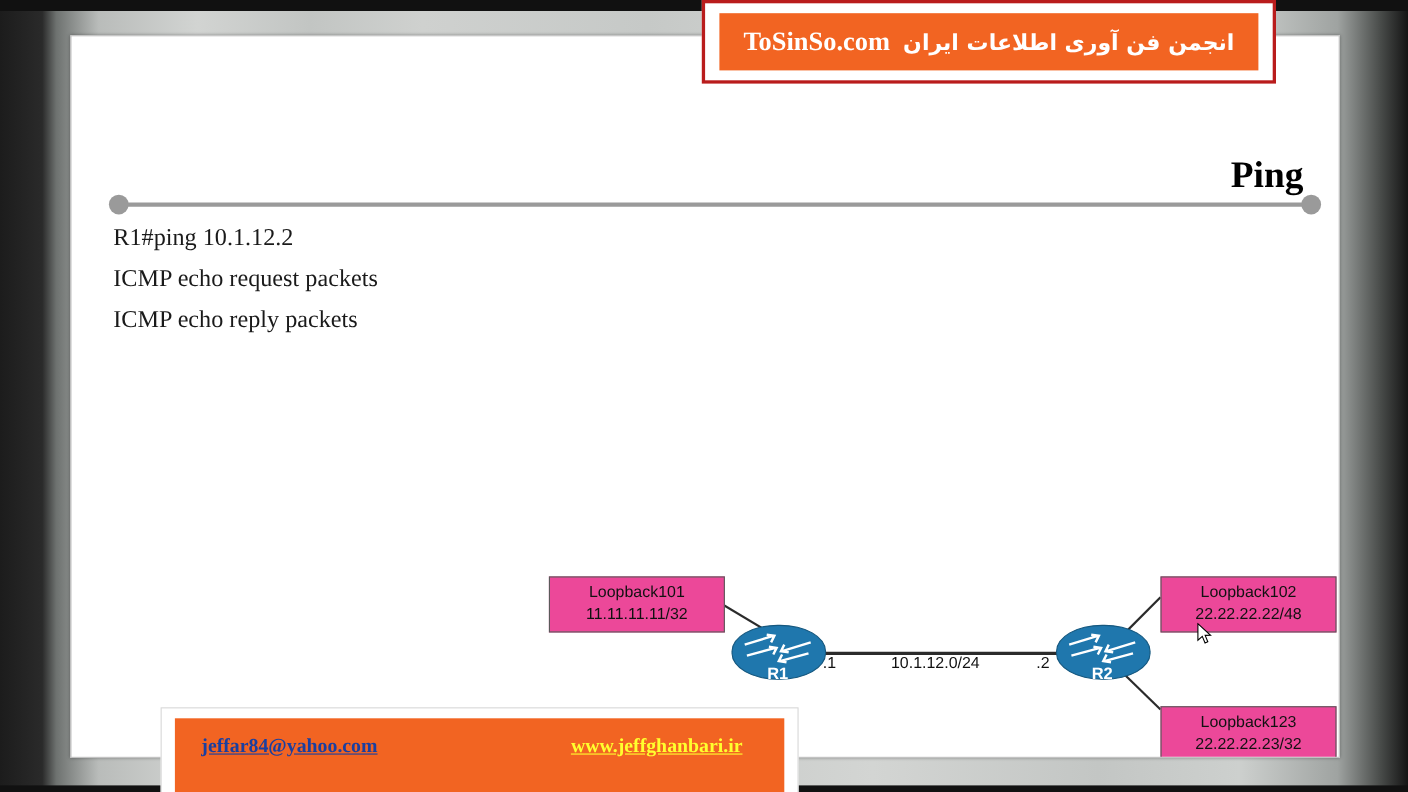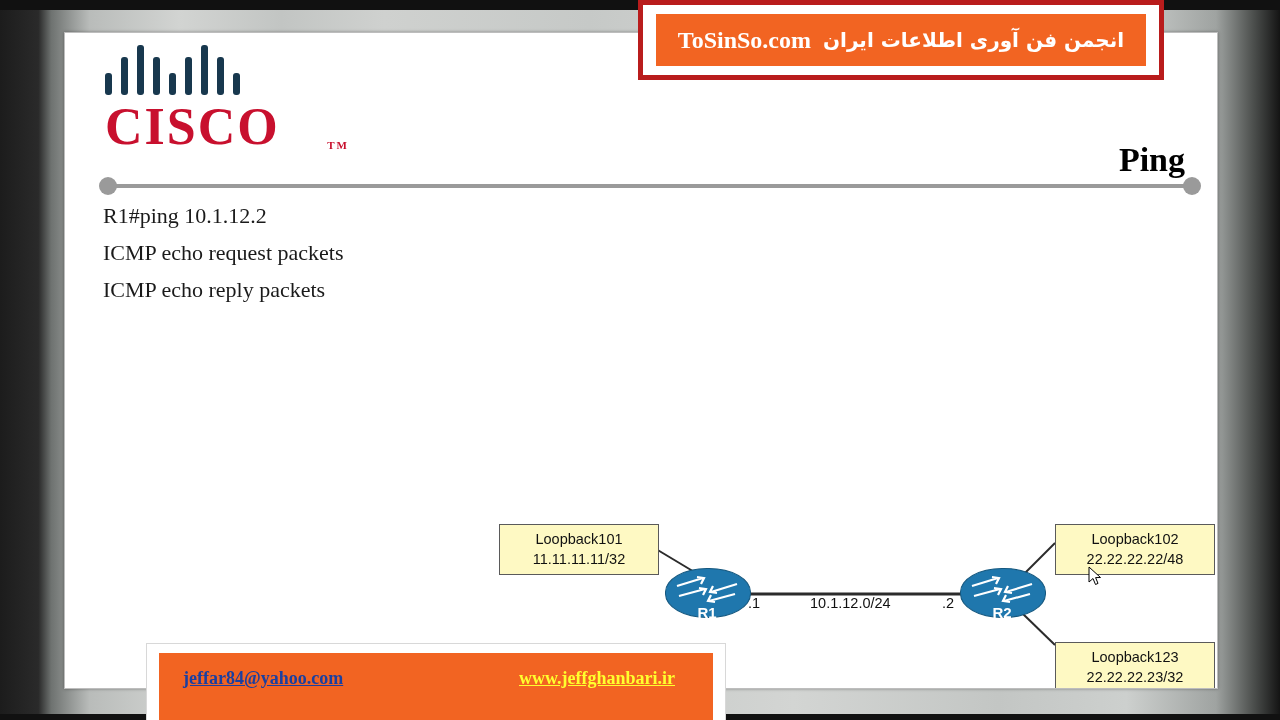--- a/index.html
+++ b/index.html
@@ -143,21 +143,21 @@
     position: absolute;
     left: 0;
     top: 0;
     width: 1152px;
     height: 655px;
     pointer-events: none;
   }
   .label-box {
     position: absolute;
     border: 1px solid #5a5a5a;
-    background: #fef9c3;
+    background: #ec4899;
     font-family: "Liberation Sans", sans-serif;
     font-size: 14.5px;
     color: #111;
     text-align: center;
     line-height: 1.35;
     padding: 5px 8px;
     white-space: nowrap;
   }
   #lb101 { left: 434px; top: 491px; width: 142px; }
   #lb102 { left: 990px; top: 491px; width: 142px; }
@@ -203,21 +203,21 @@
   #dot2 { left: 877px; top: 562px; }
 
   
   #top-banner {
     position: absolute;
     left: 638px;
     top: 0;
     width: 516px;
     height: 70px;
     background: #ffffff;
-    border: 5px solid #b91c1c;
+    border: 3px solid #b91c1c;
   }
   #top-banner .inner {
     position: absolute;
     left: 13px;
     top: 9px;
     right: 13px;
     bottom: 9px;
     background: #f26422;
     display: flex;
     align-items: center;
@@ -289,34 +289,20 @@
 </head>
 <body>
 
 <div id="bg">
   <div id="bg-top"></div>
   <div id="bg-bottom"></div>
 </div>
 
 <div id="slide">
 
-  <div id="cisco-logo">
-    <div class="bars">
-      <span class="b-s"></span>
-      <span class="b-m"></span>
-      <span class="b-l"></span>
-      <span class="b-m"></span>
-      <span class="b-s"></span>
-      <span class="b-m"></span>
-      <span class="b-l"></span>
-      <span class="b-m"></span>
-      <span class="b-s"></span>
-    </div>
-    <div class="cisco-word">CISCO<span class="cisco-tm">TM</span></div>
-  </div>
 
   <div id="slide-title">Ping</div>
 
   <div id="divider">
     <div class="knob left"></div>
     <div class="knob right"></div>
   </div>
 
   <div id="body-lines">
     <div>R1#ping 10.1.12.2</div>

